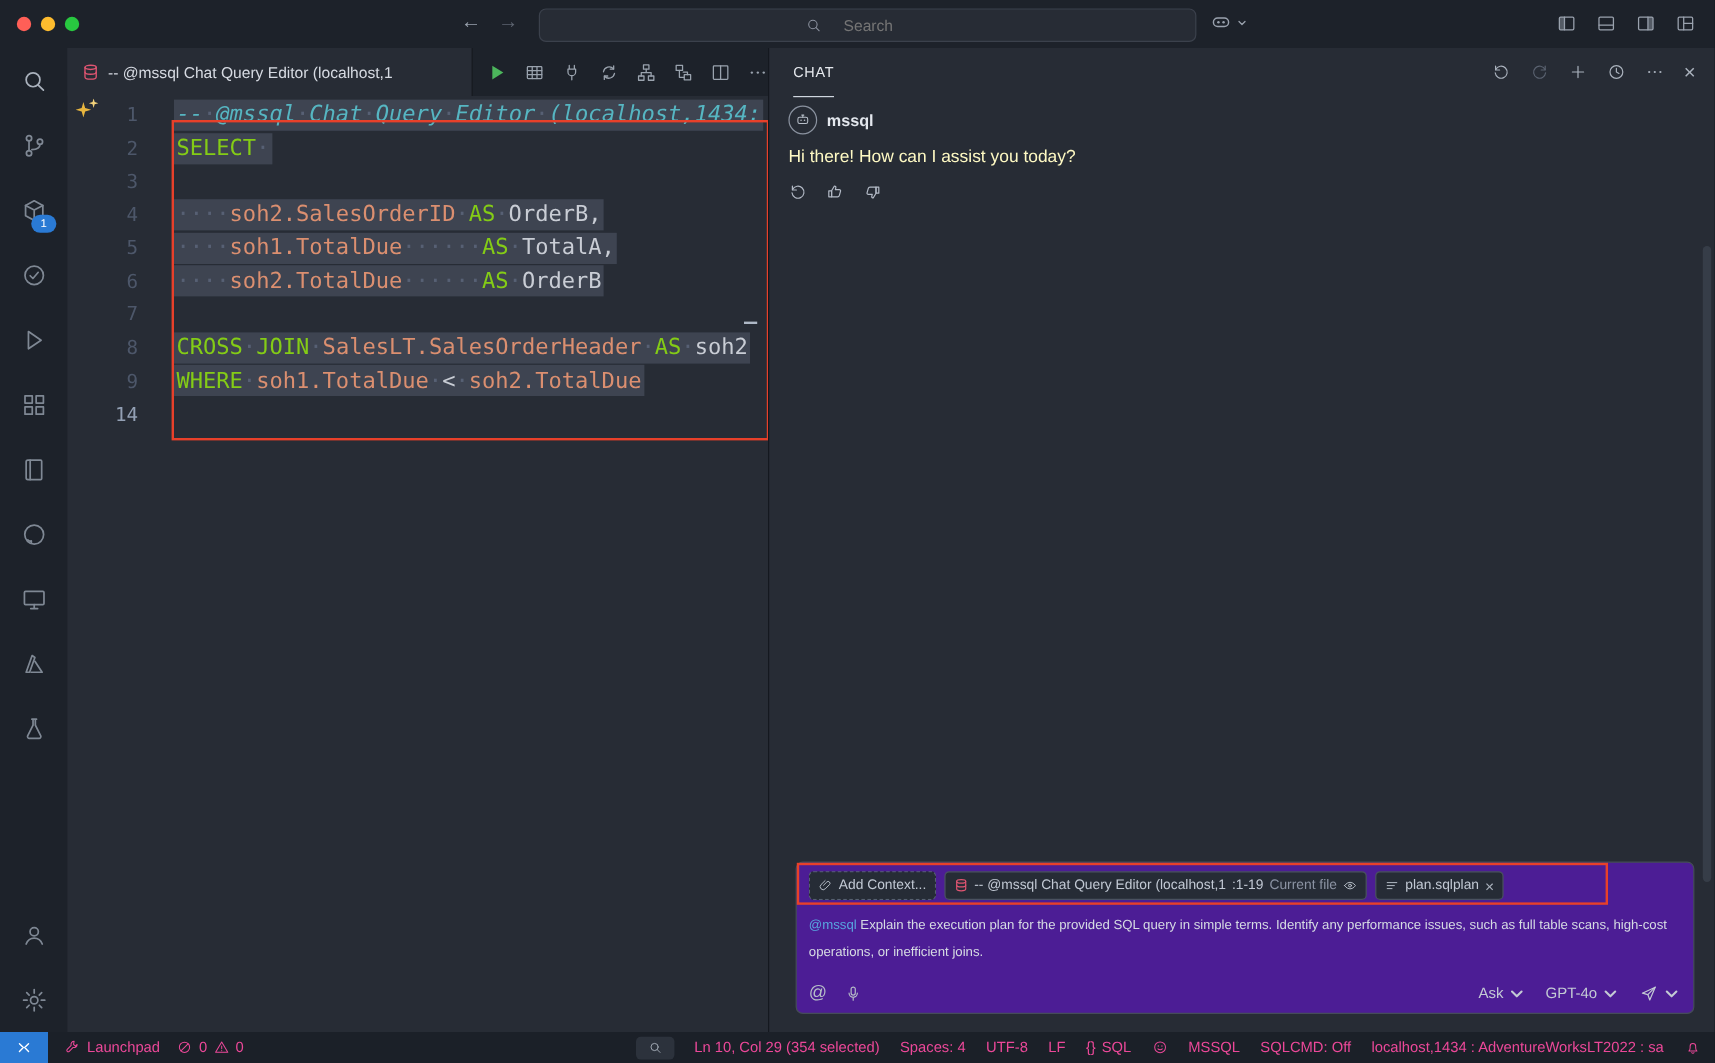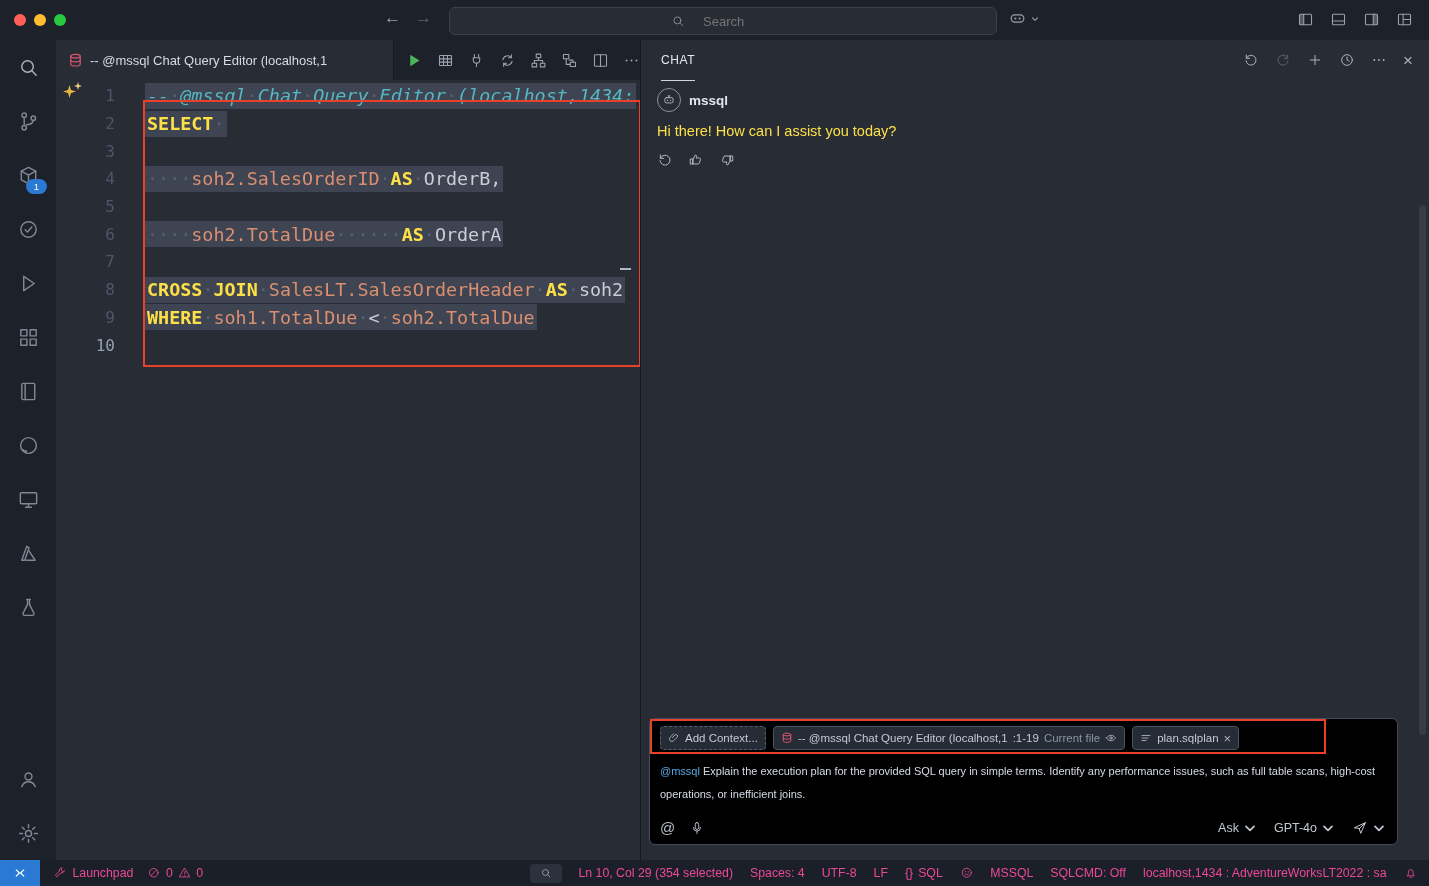--- a/index.html
+++ b/index.html
@@ -31,21 +31,21 @@
   .ed-toolbar{flex:1;display:flex;align-items:center;gap:14px;padding-left:12px;color:#9aa3ae;}
   .ed-toolbar svg{width:17px;height:17px;}
   .editor-body{position:absolute;left:0;top:40px;right:0;bottom:0;overflow:hidden;}
   .code-lines{padding-top:2px;font-family:"DejaVu Sans Mono",monospace;font-size:18.4px;}
   .line{display:flex;align-items:center;height:27.7px;white-space:pre;}
   .ln{width:59px;text-align:right;color:#4d576a;font-size:16px;flex:none;}
   .ln-active{color:#93a0b4;}
   .code{padding-left:30px;}
   .sel{display:inline-block;background:#3e4451;padding:2.5px 2px;}
   .tok-cm{color:#56b6c2;font-style:italic;}
-  .tok-kw{color:#fde047;font-weight:bold;}
+  .tok-kw{color:#84cc16;}
   .tok-id{color:#db8f70;}
   .tok-pl{color:#c9cdd5;}
   .tok-ws{color:#576074;}
   .anno{position:absolute;border:2px solid #e8402a;pointer-events:none;}
   .anno-code{left:87px;top:20px;width:494px;height:263px;}
   .sparkle{position:absolute;left:7px;top:5px;color:#e8b63f;}
   .sparkle .s2{color:#f3d27a;position:absolute;left:11px;top:-3px;}
   .ghost-cursor{position:absolute;left:564px;top:188px;width:11px;height:2px;background:#aeb8c6;}
   
   .chat-panel{position:absolute;left:640px;top:40px;right:0;bottom:26px;background:#272c35;border-left:1px solid #14181f;}
@@ -53,26 +53,26 @@
   .chat-tab{height:100%;display:flex;align-items:center;font-size:12px;letter-spacing:.6px;color:#e6e9ee;border-bottom:1.5px solid #cfd6df;}
   .ch-icons{margin-left:auto;display:flex;gap:16px;color:#aab2bd;align-items:center;}
   .ch-icons svg{width:16px;height:16px;}
   .ch-icons .dim{color:#5a6270;}
   .xchar{font-size:17px;line-height:1;}
   .chat-body{padding:8px 16px;}
   .msg-head{display:flex;align-items:center;gap:8px;}
   .avatar{width:22px;height:22px;border-radius:50%;border:1px solid #8b93a0;display:flex;align-items:center;justify-content:center;color:#b8bfc9;}
   .avatar svg{width:14px;height:14px;}
   .bot-name{font-size:13.5px;font-weight:bold;color:#e3e7ed;}
-  .msg-text{margin-top:11px;font-size:14.5px;color:#fde047;}
+  .msg-text{margin-top:11px;font-size:14.5px;color:#fef9c3;}
   .msg-actions{margin-top:13px;display:flex;gap:15px;color:#b3bac6;}
   .msg-actions svg{width:16px;height:16px;}
   .chat-scrollbar{position:absolute;right:3px;top:165px;width:7px;height:530px;background:#3c434f;border-radius:4px;opacity:.75;}
   
-  .inbox{position:absolute;left:8px;bottom:15px;width:749px;height:127px;border:1px solid #454c59;border-radius:6px;background:#000000;box-sizing:border-box;padding:7px 10px;}
+  .inbox{position:absolute;left:22px;bottom:15px;width:749px;height:127px;border:1px solid #454c59;border-radius:6px;background:#4c1d95;box-sizing:border-box;padding:7px 10px;}
   .anno-chips{left:0;top:0;width:672px;height:31px;}
   .chips{display:flex;gap:7px;align-items:center;}
   .chip{height:22px;border:1px solid #4a5260;border-radius:4px;display:inline-flex;align-items:center;gap:5px;padding:0 7px;font-size:11.5px;color:#c2c9d4;background:#262c36;white-space:nowrap;}
   .chip.dashed{border-style:dashed;border-color:#566070;}
   .chip svg{width:12px;height:12px;}
   .chip .dbico{color:#e05572;}
   .chip .dimtxt{color:#8b93a3;}
   .chip .chipx{font-size:13px;color:#aab2bd;}
   .input-text{margin-top:10px;font-size:11px;line-height:23px;color:#d6dbe3;}
   .mention{color:#58a6e0;}
@@ -346,26 +346,26 @@
             <svg class="ic" viewBox="0 0 16 16" width="8" height="8">
               <path d="M8 0 9.8 6.2 16 8 9.8 9.8 8 16 6.2 9.8 0 8 6.2 6.2Z" fill="currentColor" stroke="none"></path>
             </svg>
           </span>
       </div>
       <div class="code-lines">
           <div class="line"><span class="ln">1</span><span class="code"><span class="sel"><span class="tok-cm">--</span><span class="tok-ws">·</span><span class="tok-cm">@mssql</span><span class="tok-ws">·</span><span class="tok-cm">Chat</span><span class="tok-ws">·</span><span class="tok-cm">Query</span><span class="tok-ws">·</span><span class="tok-cm">Editor</span><span class="tok-ws">·</span><span class="tok-cm">(localhost,1434:</span></span></span></div>
           <div class="line"><span class="ln">2</span><span class="code"><span class="sel"><span class="tok-kw">SELECT</span><span class="tok-ws">·</span></span></span></div>
           <div class="line"><span class="ln">3</span></div>
           <div class="line"><span class="ln">4</span><span class="code"><span class="sel"><span class="tok-ws">····</span><span class="tok-id">soh2.SalesOrderID</span><span class="tok-ws">·</span><span class="tok-kw">AS</span><span class="tok-ws">·</span><span class="tok-pl">OrderB,</span></span></span></div>
-          <div class="line"><span class="ln">5</span></div>
-          <div class="line"><span class="ln">6</span><span class="code"><span class="sel"><span class="tok-ws">····</span><span class="tok-id">soh2.TotalDue</span><span class="tok-ws">······</span><span class="tok-kw">AS</span><span class="tok-ws">·</span><span class="tok-pl">OrderA</span></span></span></div>
+          <div class="line"><span class="ln">5</span><span class="code"><span class="sel"><span class="tok-ws">····</span><span class="tok-id">soh1.TotalDue</span><span class="tok-ws">······</span><span class="tok-kw">AS</span><span class="tok-ws">·</span><span class="tok-pl">TotalA,</span></span></span></div>
+          <div class="line"><span class="ln">6</span><span class="code"><span class="sel"><span class="tok-ws">····</span><span class="tok-id">soh2.TotalDue</span><span class="tok-ws">······</span><span class="tok-kw">AS</span><span class="tok-ws">·</span><span class="tok-pl">OrderB</span></span></span></div>
           <div class="line"><span class="ln">7</span></div>
           <div class="line"><span class="ln">8</span><span class="code"><span class="sel"><span class="tok-kw">CROSS</span><span class="tok-ws">·</span><span class="tok-kw">JOIN</span><span class="tok-ws">·</span><span class="tok-id">SalesLT.SalesOrderHeader</span><span class="tok-ws">·</span><span class="tok-kw">AS</span><span class="tok-ws">·</span><span class="tok-pl">soh2</span></span></span></div>
           <div class="line"><span class="ln">9</span><span class="code"><span class="sel"><span class="tok-kw">WHERE</span><span class="tok-ws">·</span><span class="tok-id">soh1.TotalDue</span><span class="tok-ws">·</span><span class="tok-pl">&lt;</span><span class="tok-ws">·</span><span class="tok-id">soh2.TotalDue</span></span></span></div>
-          <div class="line"><span class="ln ln-active">10</span></div>
+          <div class="line"><span class="ln ln-active">14</span></div>
         </div>
       <div class="ghost-cursor"></div>
       <div class="anno anno-code"></div>
     </div>
   </div>
 
   <div class="chat-panel">
     <div class="chat-header">
       <div class="chat-tab">
           <span>CHAT</span>

